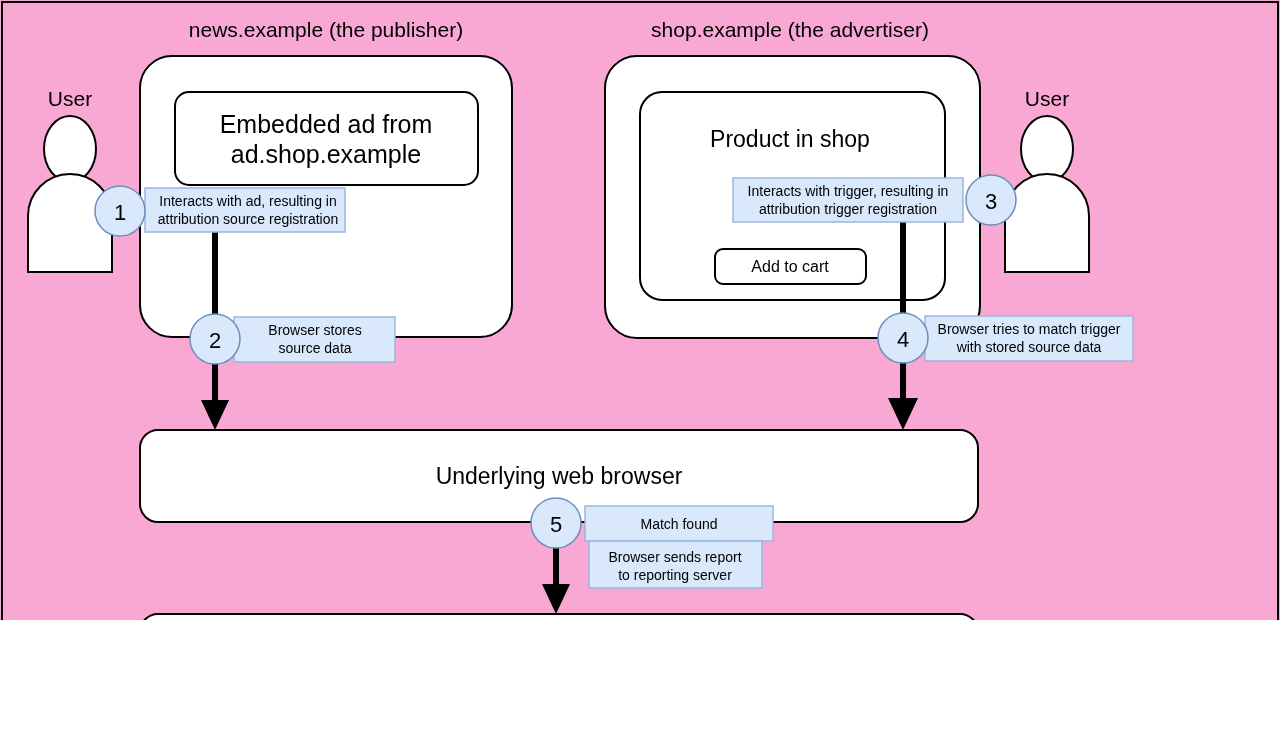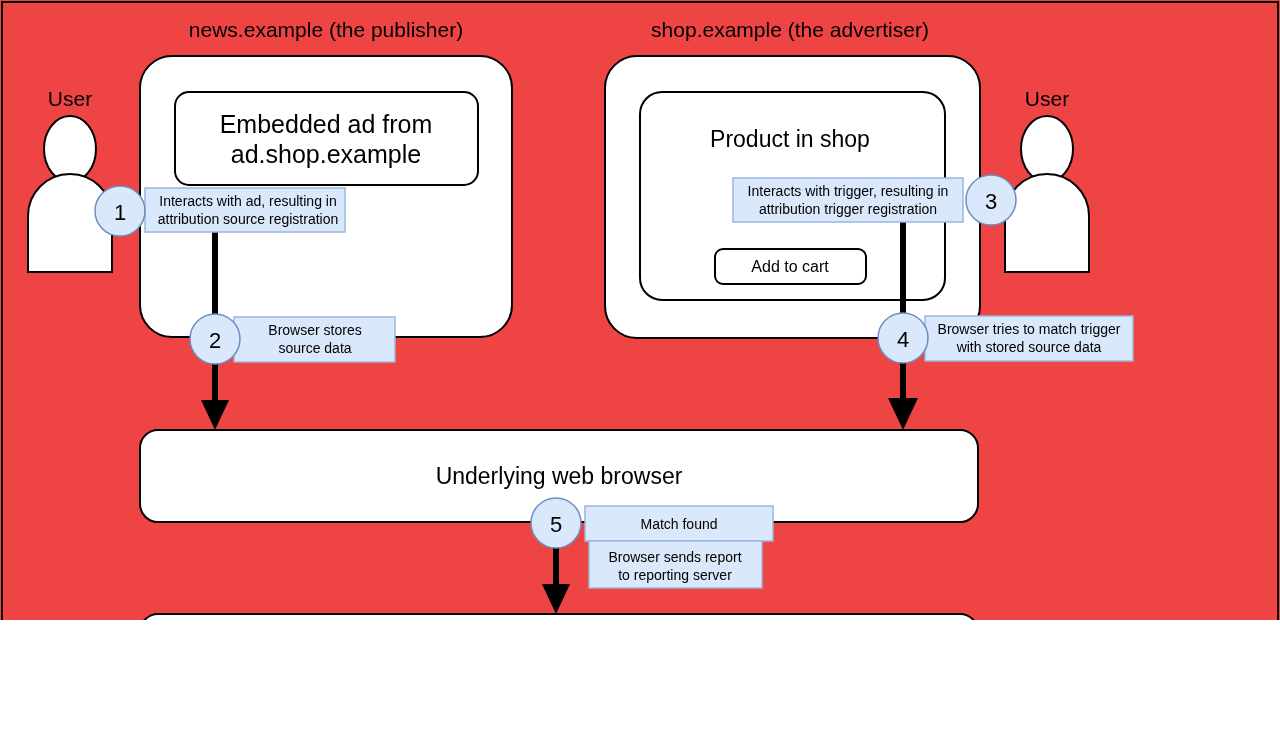--- a/index.html
+++ b/index.html
@@ -7,21 +7,21 @@
     padding: 0;
     background: #ffffff;
   }
   body {
     font-family: "Liberation Sans", sans-serif;
   }
   #canvas {
     position: relative;
     width: 1280px;
     height: 620px;
-    background: #ef4444;
+    background: #f9a8d4;
     overflow: hidden;
   }
   #diagram {
     display: block;
     width: 1280px;
     height: 734px;
   }
   .outer-frame {
     fill: none;
     stroke: #000000;

